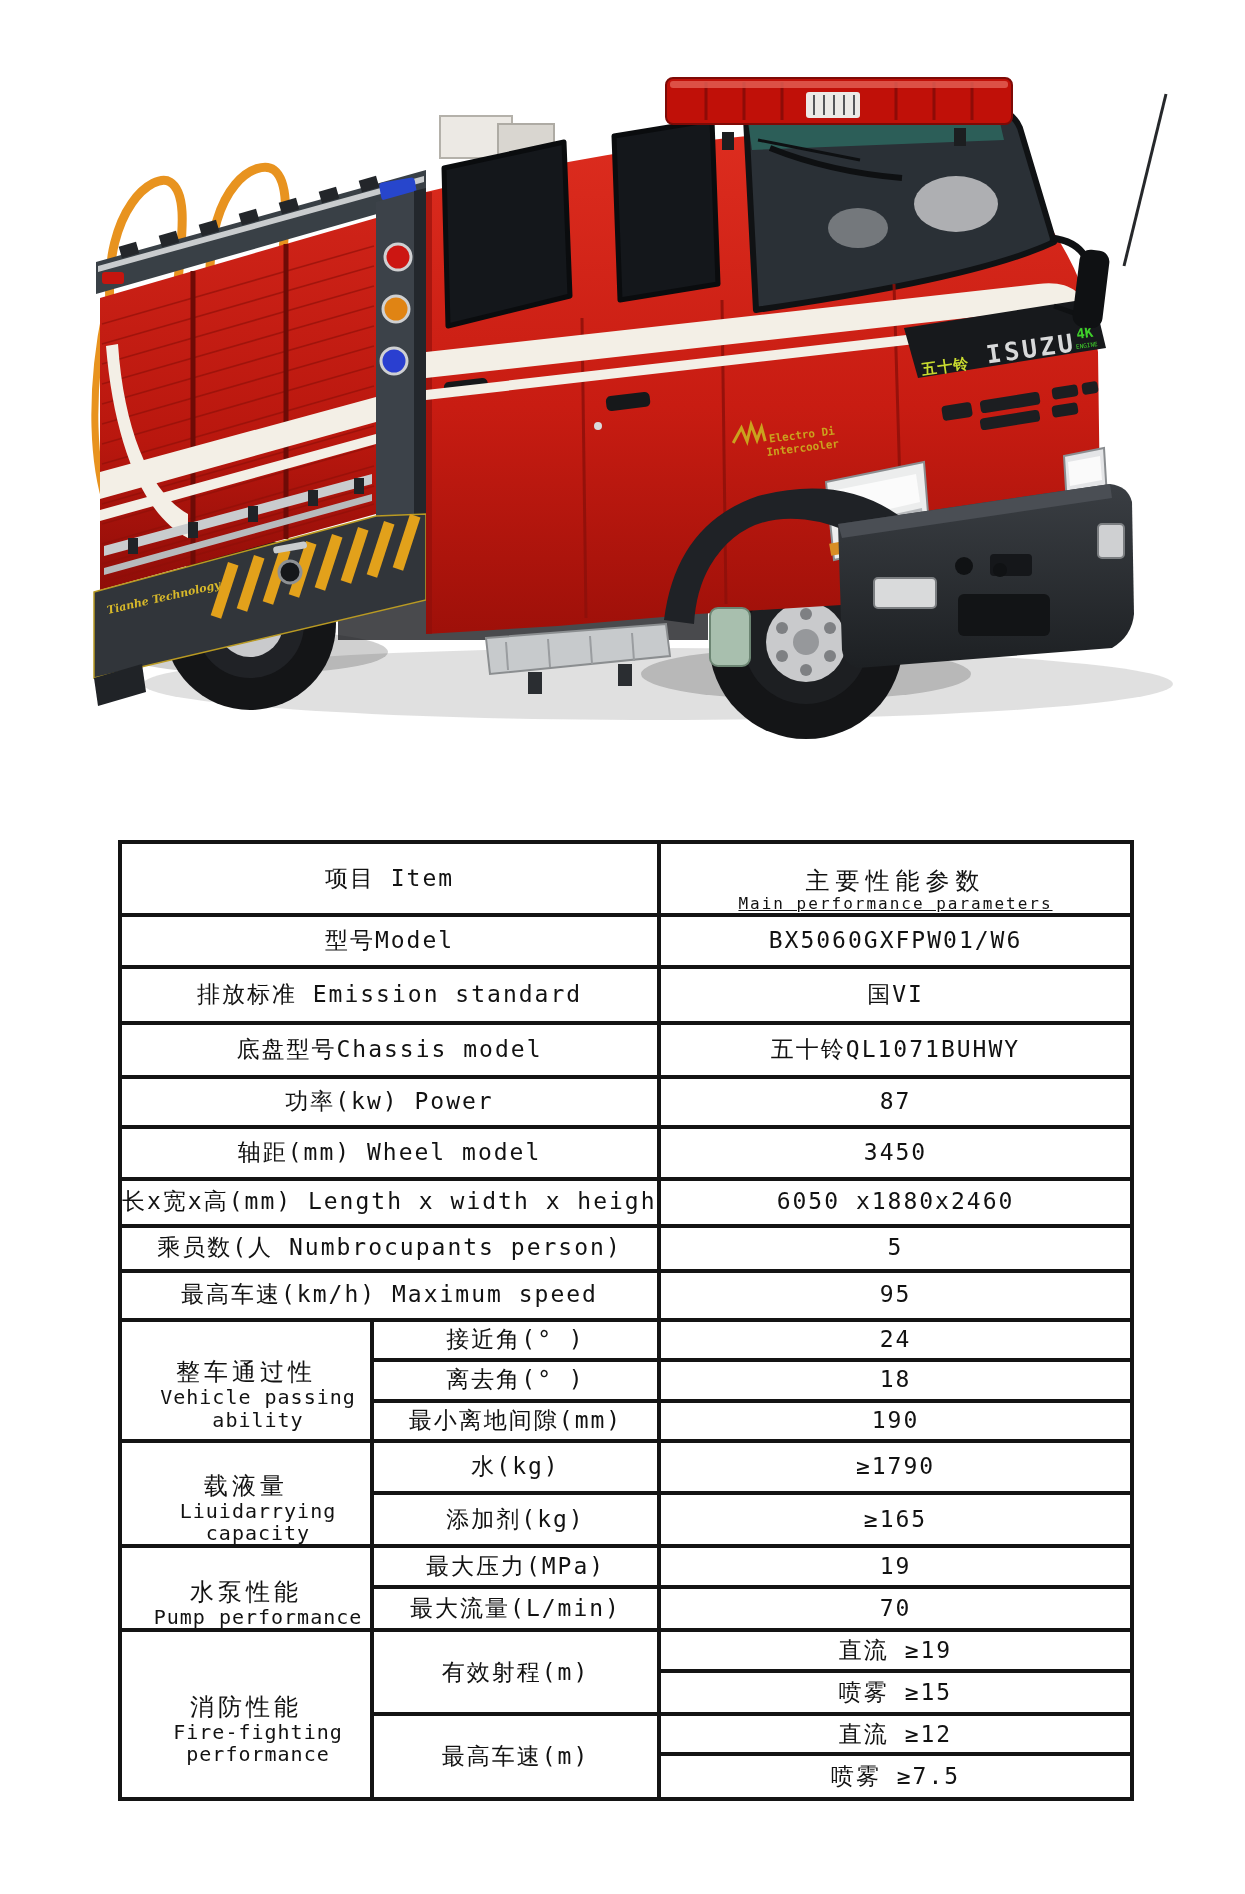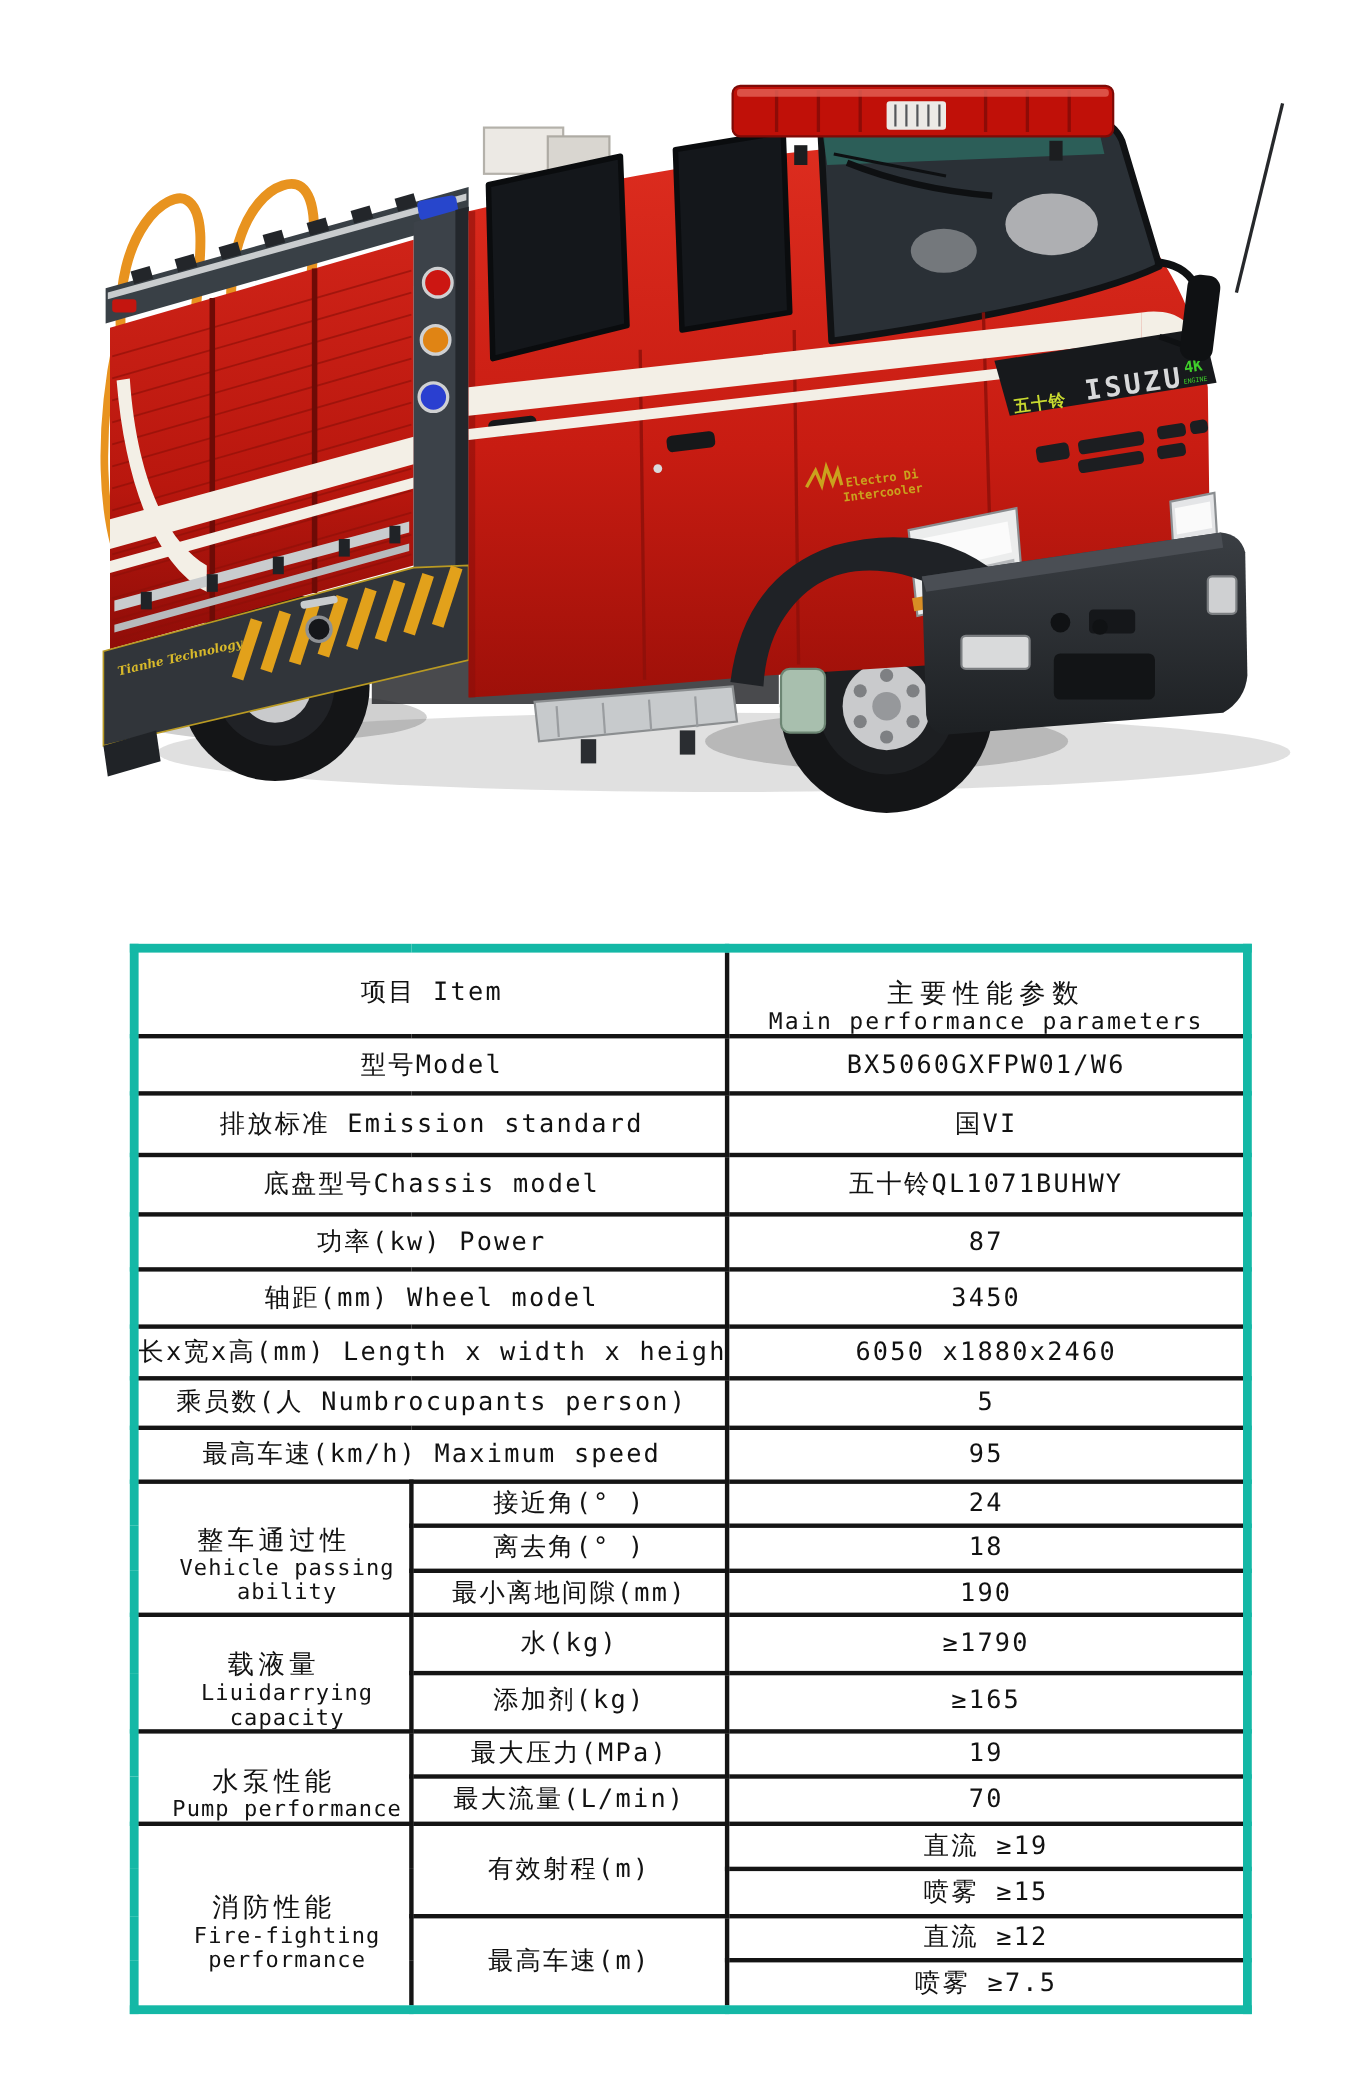--- a/index.html
+++ b/index.html
@@ -4,29 +4,29 @@
 <style>
   html,body{margin:0;padding:0;background:#ffffff;}
   body{width:1245px;height:1894px;position:relative;overflow:hidden;
        font-family:"DejaVu Sans Mono","DejaVu Sans",sans-serif;color:#121212;}
 
   
   .truck-wrap{position:absolute;left:58px;top:52px;width:1140px;height:710px;}
   .truck-wrap svg{width:100%;height:100%;display:block;}
 
   
-  table.spec{position:absolute;left:118px;top:858px;width:1012px;
+  table.spec{position:absolute;left:118px;top:840px;width:1012px;
              border-collapse:collapse;table-layout:fixed;
-             border:8px solid #14b8a6;}
+             border:4px solid #14b8a6;}
   table.spec td{border:4px solid #141414;padding:0;text-align:center;
                 vertical-align:middle;font-size:23px;letter-spacing:2px;
                 line-height:1.12;white-space:nowrap;overflow:hidden;}
   td.hdr-item{font-size:24px;letter-spacing:3px;}
   .hdr-cn{display:block;font-size:24px;letter-spacing:6px;margin-top:24px;}
-  .hdr-en{display:block;font-size:21px;letter-spacing:2px;}
+  .hdr-en{display:block;font-size:16px;letter-spacing:2px;text-decoration:underline;}
   .grp-cn{display:block;font-size:24px;letter-spacing:4px;margin-top:30px;}
   .grp-en{display:block;font-size:20px;letter-spacing:1px;padding-left:24px;}
   .vcell{font-size:23px;letter-spacing:2px;}
 </style>
 </head>
 <body>
 
 <div class="truck-wrap">
 <svg viewBox="0 0 1140 710" xmlns="http://www.w3.org/2000/svg">
   <defs>

